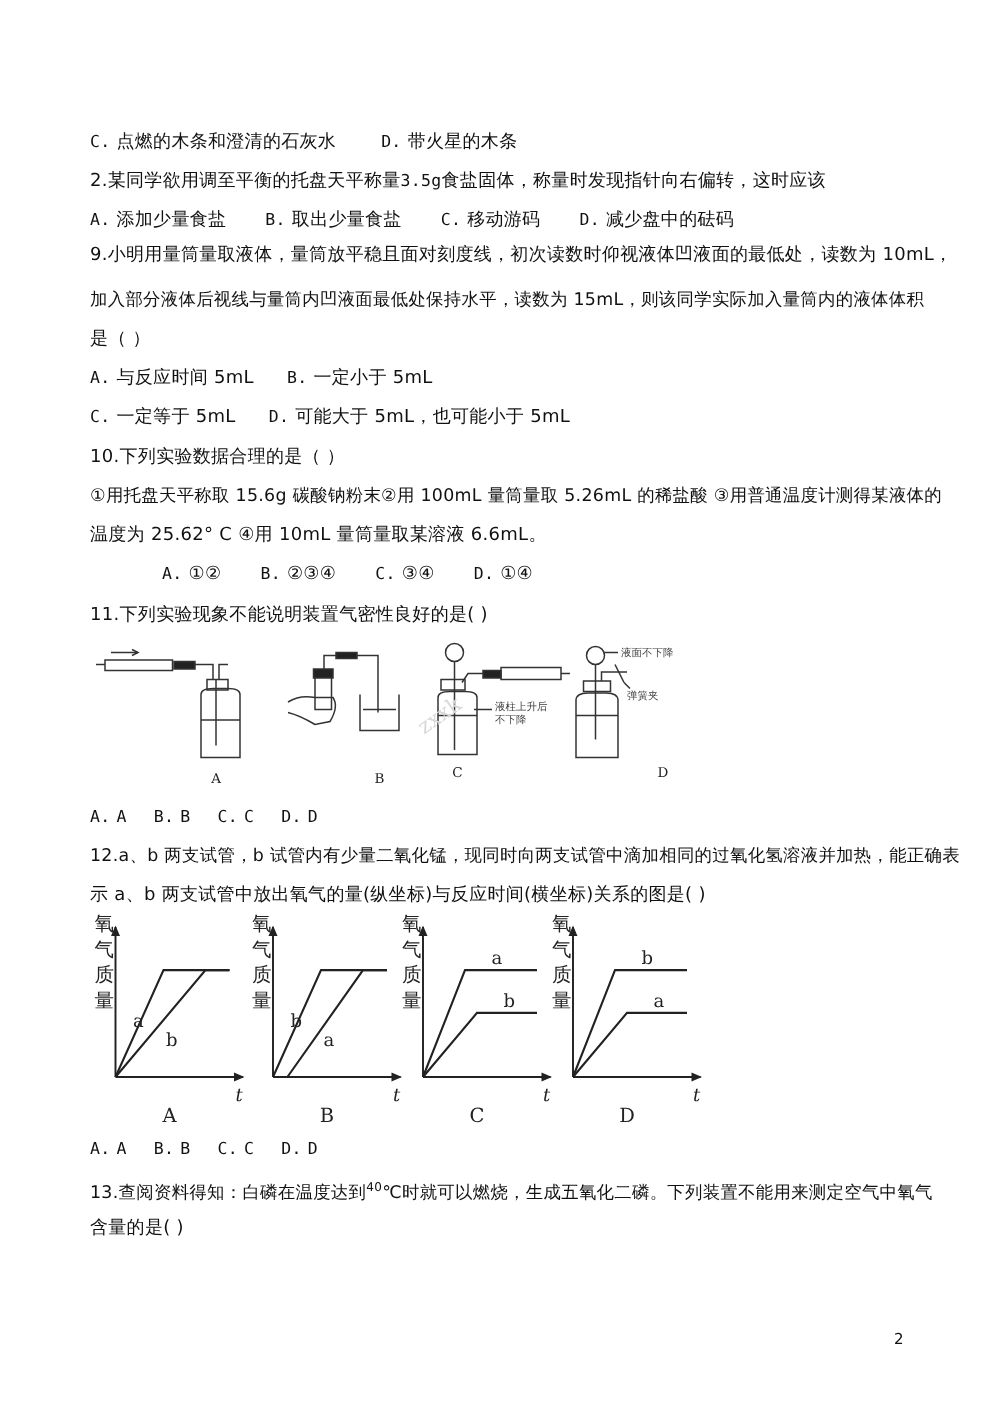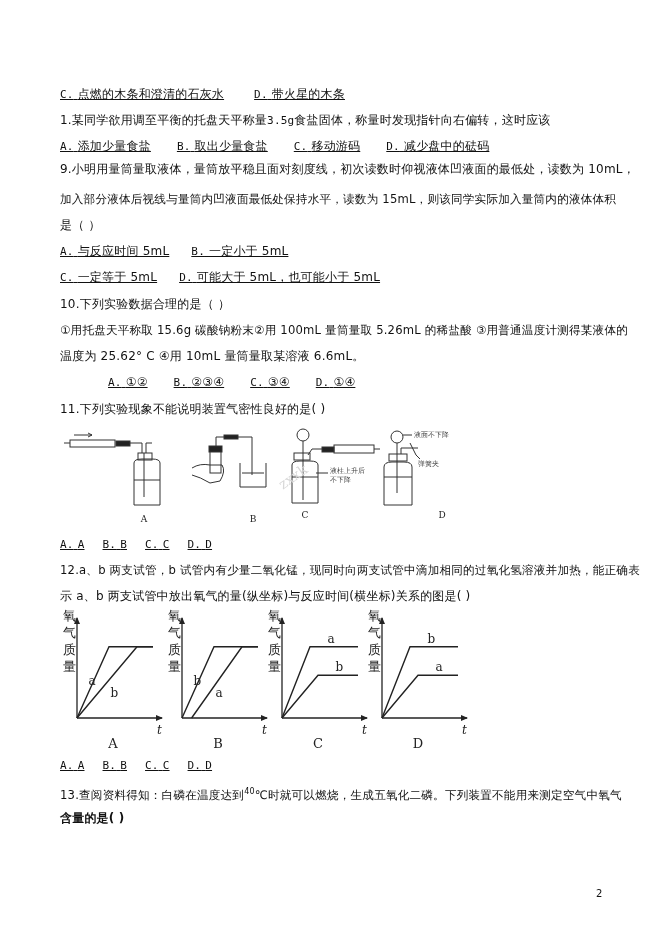--- a/index.html
+++ b/index.html
@@ -1,35 +1,35 @@
 <!DOCTYPE html>
 <html><head>
 <meta charset="utf-8">
 <style>
   html, body { margin:0; padding:0; background:#ffffff; }
   body { width:661px; height:935px; position:relative; overflow:hidden;
          font-family:"DejaVu Sans", sans-serif; color:#111; }
   .line { position:absolute; left:60px; font-size:12px; line-height:16px; white-space:nowrap; letter-spacing:0.2px; }
   .mono { font-family:"DejaVu Sans Mono", monospace; font-size:11px; }
-  .opt { display:inline-block;text-decoration:underline; }
+  .opt { display:inline-block; }
   .fig { position:absolute; }
   .pagenum { position:absolute; left:596px; top:888px; font-size:10px; }
   svg text { font-family:"DejaVu Serif", serif; }
   .sup { font-size:8px; vertical-align:super; }
 </style>
 </head>
 <body>
 
 <div class="line" style="top:86px;">
   <span class="opt"><span class="mono">C.</span> <span>点燃的木条和澄清的石灰水</span></span>
   <span class="opt" style="margin-left:26px;"><span class="mono">D.</span> <span>带火星的木条</span></span>
 </div>
 
 <div class="line" style="top:112px;">
-  <span>1.某同学欲用调至平衡的托盘天平称量</span><span class="mono">3.5g</span><span>食盐固体，称量时发现指针向右偏转，这时应该</span>
+  <span>2.某同学欲用调至平衡的托盘天平称量</span><span class="mono">3.5g</span><span>食盐固体，称量时发现指针向右偏转，这时应该</span>
 </div>
 <div class="line" style="top:138px;">
   <span class="opt"><span class="mono">A.</span> <span>添加少量食盐</span></span>
   <span class="opt" style="margin-left:22px;"><span class="mono">B.</span> <span>取出少量食盐</span></span>
   <span class="opt" style="margin-left:22px;"><span class="mono">C.</span> <span>移动游码</span></span>
   <span class="opt" style="margin-left:22px;"><span class="mono">D.</span> <span>减少盘中的砝码</span></span>
 </div>
 
 <div class="line" style="top:161px;font-size:12px;">9.小明用量筒量取液体，量筒放平稳且面对刻度线，初次读数时仰视液体凹液面的最低处，读数为 10mL，</div>
 <div class="line" style="top:191px;font-size:11.6px;">加入部分液体后视线与量筒内凹液面最低处保持水平，读数为 15mL，则该同学实际加入量筒内的液体体积</div>
@@ -197,15 +197,15 @@
 <div class="line" style="top:757px;">
   <span class="opt"><span class="mono">A.</span> <span class="mono">A</span></span>
   <span class="opt" style="margin-left:14px;"><span class="mono">B.</span> <span class="mono">B</span></span>
   <span class="opt" style="margin-left:14px;text-align:center;"><span class="mono">C.</span> <span class="mono">C</span></span>
   <span class="opt" style="margin-left:14px;"><span class="mono">D.</span> <span class="mono">D</span></span>
 </div>
 
 <div class="line" style="top:784px;font-size:11.6px;">
   <span>13.查阅资料得知：白磷在温度达到</span><span class="sup">40</span><span>℃</span><span>时就可以燃烧，生成五氧化二磷。下列装置不能用来测定空气中氧气</span>
 </div>
-<div class="line" style="top:810px;font-weight:bold;">含量的是(          )</div>
+<div class="line" style="top:810px;">含量的是(          )</div>
 
 <div class="pagenum">2</div>
 
 </body></html>

